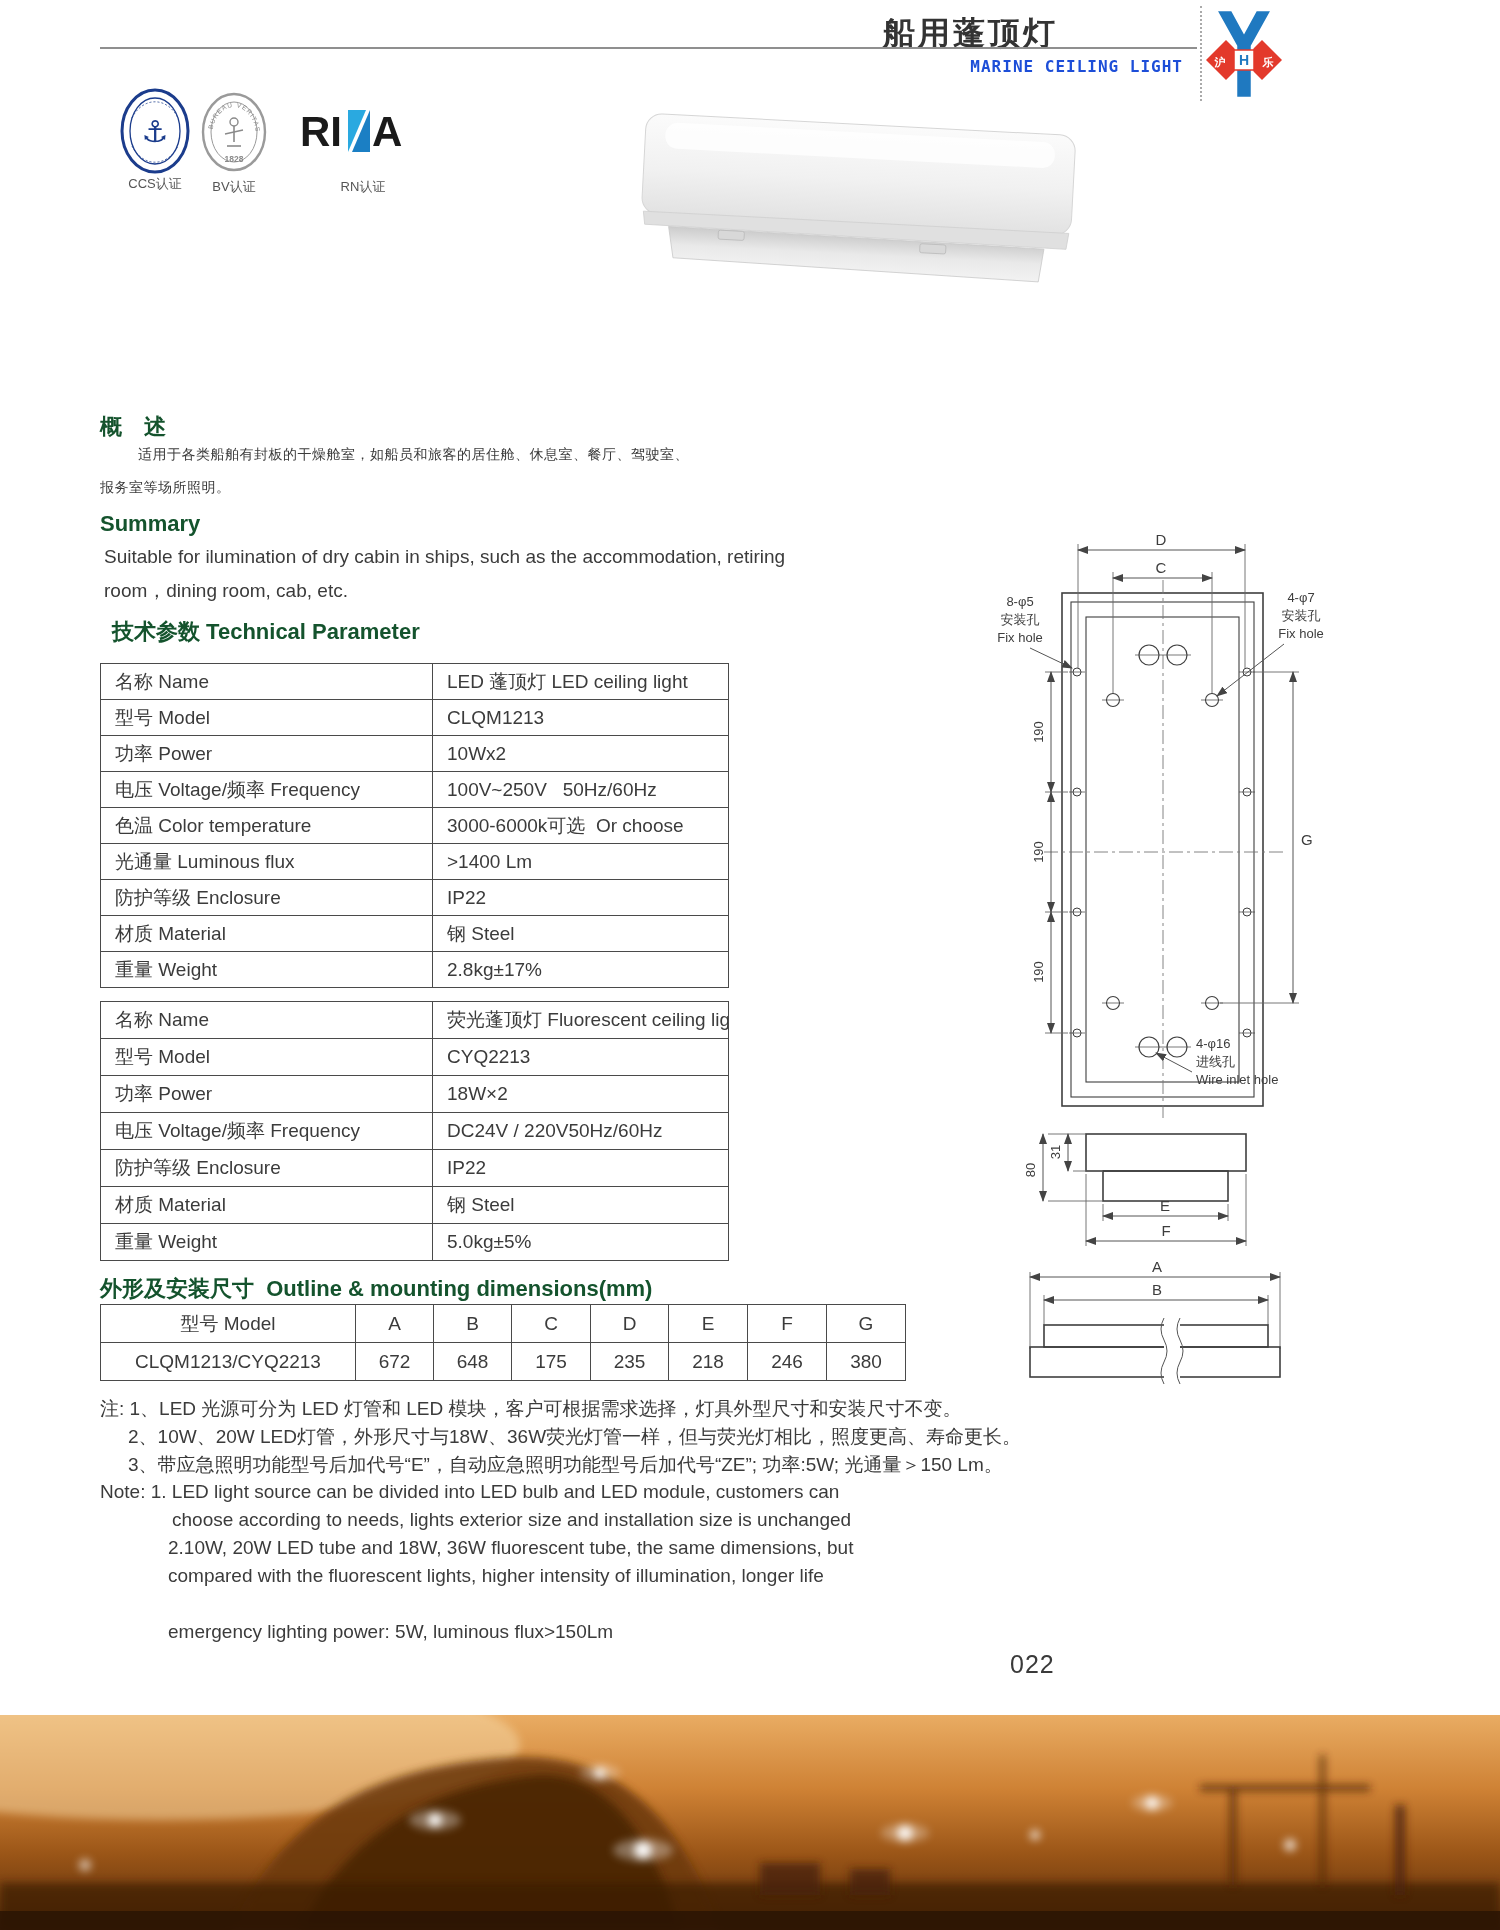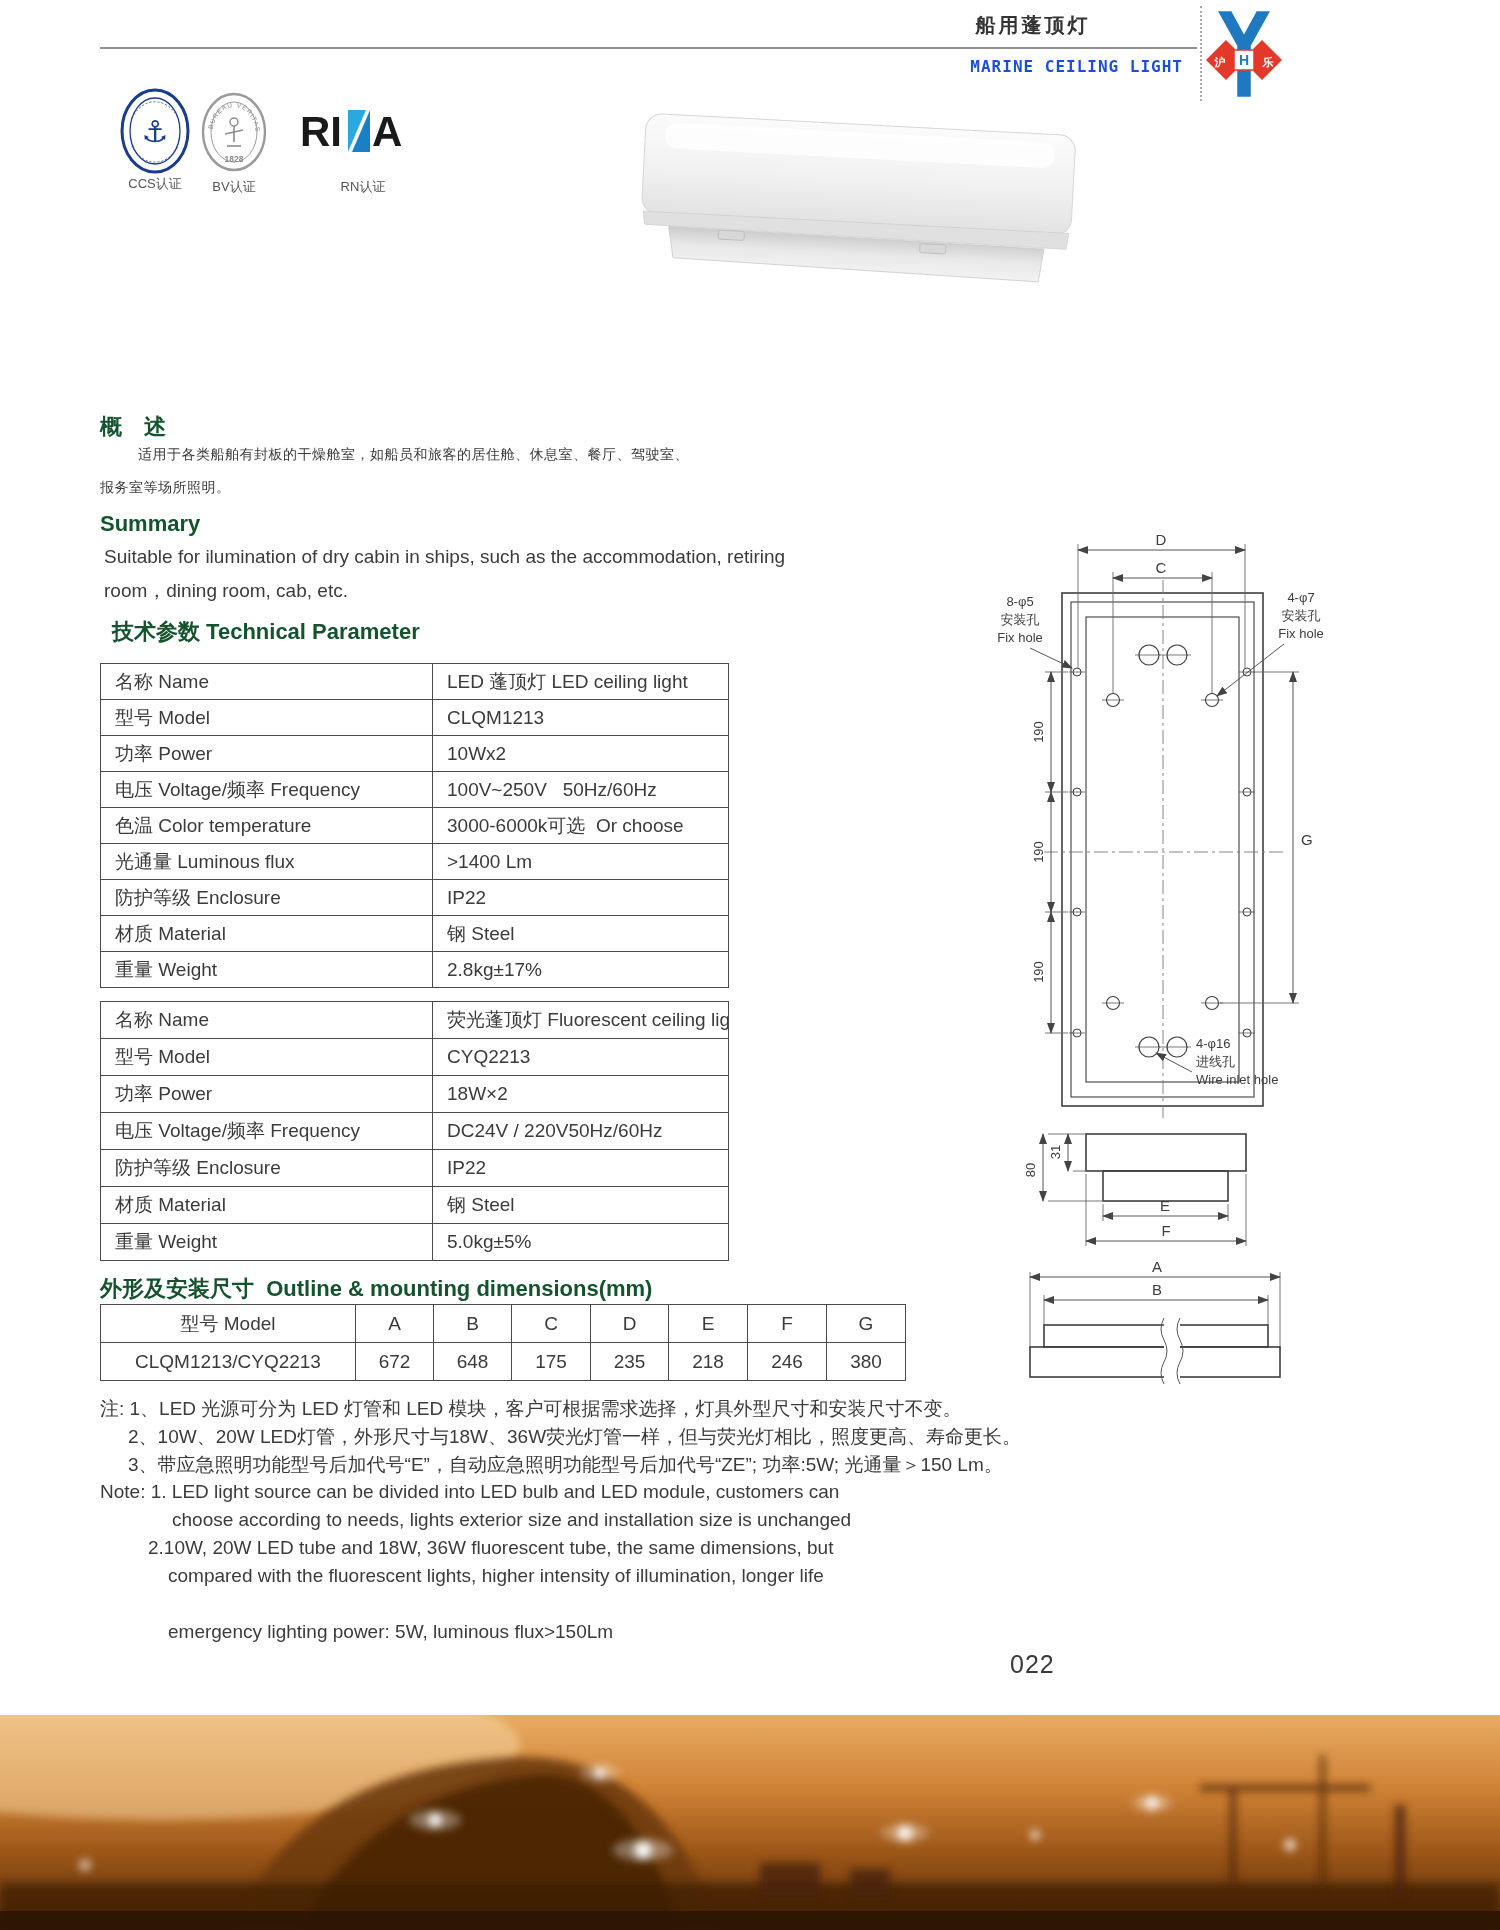--- a/index.html
+++ b/index.html
@@ -1,20 +1,20 @@
 <!DOCTYPE html>
 <html><head>
 <meta charset="utf-8">
 <style>
   html,body{margin:0;padding:0;background:#ffffff;}
   body{font-family:"Liberation Sans","DejaVu Sans",sans-serif;color:#3b3b3b;}
   .page{position:relative;width:1500px;height:1930px;background:#fff;overflow:hidden;}
   .abs{position:absolute;}
   .orange{color:#14532d;font-weight:bold;}
-  .title-cn{font-size:20px;font-weight:bold;letter-spacing:3px;color:#333;text-align:center;}
+  .title-cn{font-size:32px;font-weight:bold;letter-spacing:3px;color:#333;text-align:left;}
   .title-en{font-family:"DejaVu Sans Mono","Liberation Mono",monospace;font-size:16px;font-weight:bold;color:#1d4ed8;text-align:right;letter-spacing:1px;}
   .hrule{height:2px;background:#8f8f8f;}
   .vdots{border-left:2px dotted #aaa;width:0;}
   .cert-label{font-size:13px;color:#555;text-align:center;}
   .sec-h{font-size:22px;}
   .body-cn{font-size:14px;letter-spacing:0.5px;}
   .body-en{font-size:19px;}
   .note{font-size:19px;white-space:nowrap;}
   table.ptable{border-collapse:collapse;table-layout:fixed;width:628px;}
   table.ptable td{border:1px solid #4a4a4a;font-size:19px;padding:0 4px 0 14px;color:#3b3b3b;overflow:hidden;white-space:nowrap;}
@@ -232,21 +232,21 @@
       <td>380</td>
     </tr>
   </tbody>
     </table>
 
   <div class="abs note" style="left:100px;top:1396px;">注: 1、LED 光源可分为 LED 灯管和 LED 模块，客户可根据需求选择，灯具外型尺寸和安装尺寸不变。</div>
   <div class="abs note" style="left:128px;top:1424px;">2、10W、20W LED灯管，外形尺寸与18W、36W荧光灯管一样，但与荧光灯相比，照度更高、寿命更长。</div>
   <div class="abs note" style="left:128px;top:1452px;">3、带应急照明功能型号后加代号“E”，自动应急照明功能型号后加代号“ZE”; 功率:5W; 光通量＞150 Lm。</div>
   <div class="abs note" style="left:100px;top:1481px;">Note: 1. LED light source can be divided into LED bulb and LED module, customers can</div>
   <div class="abs note" style="left:172px;top:1509px;">choose according to needs, lights exterior size and installation size is unchanged</div>
-  <div class="abs note" style="left:148px;top:1537px;">2.10W, 20W LED tube and 18W, 36W fluorescent tube, the same dimensions, but</div>
+  <div class="abs note" style="left:168px;top:1537px;">2.10W, 20W LED tube and 18W, 36W fluorescent tube, the same dimensions, but</div>
   <div class="abs note" style="left:168px;top:1565px;">compared with the fluorescent lights, higher intensity of illumination, longer life</div>
   <div class="abs note" style="left:168px;top:1621px;">emergency lighting power: 5W, luminous flux&gt;150Lm</div>
 
   <div class="abs pageno" style="left:1010px;top:1650px;">022</div>
 
   <svg class="abs dwg" style="left:990px;top:530px;" width="350" height="860" viewBox="990 530 350 860">
     <defs>
       <marker id="ae" markerWidth="11" markerHeight="8" refX="10" refY="4" orient="auto" markerUnits="userSpaceOnUse">
           <path d="M0,0 L11,4 L0,8 Z" fill="#444"></path>
         </marker>

